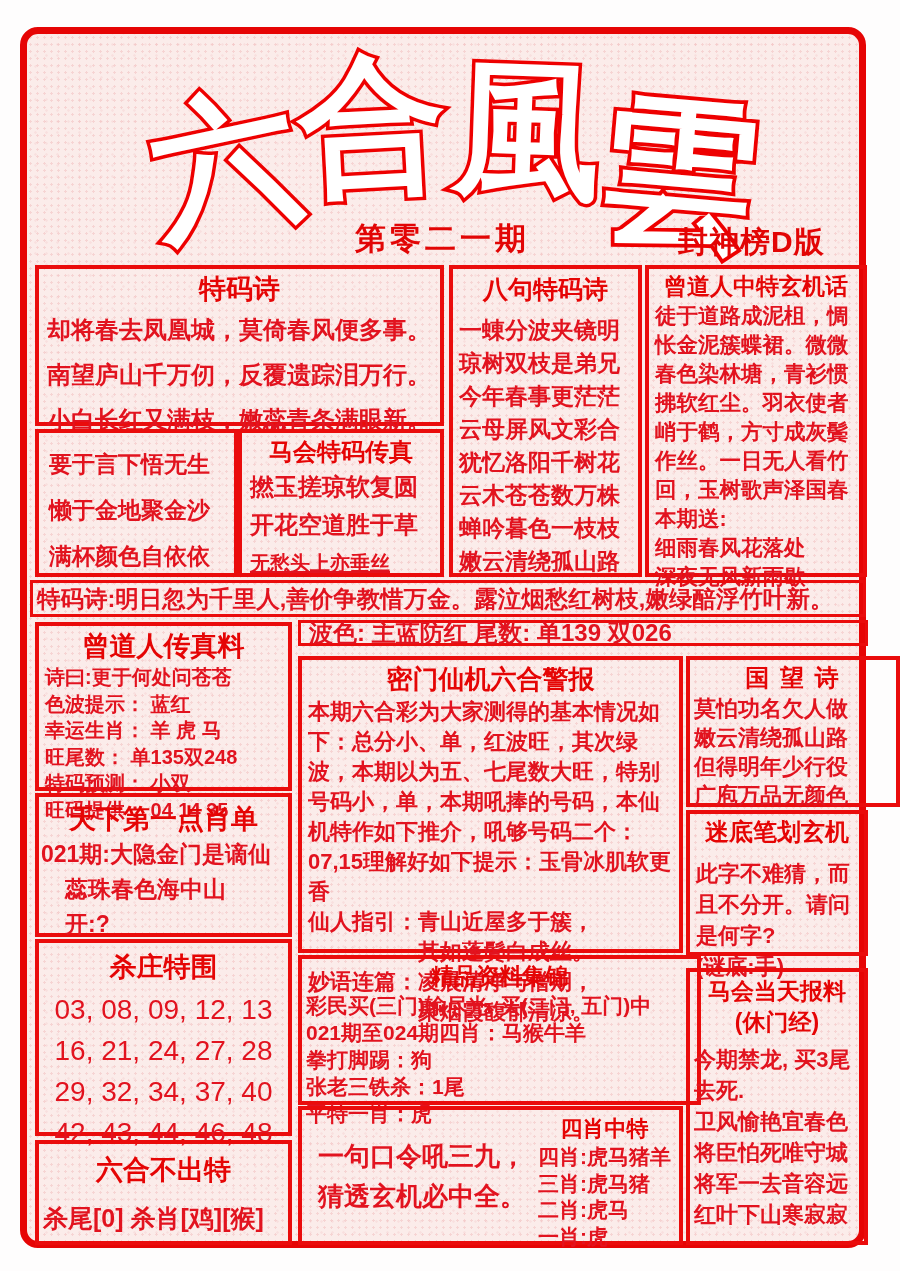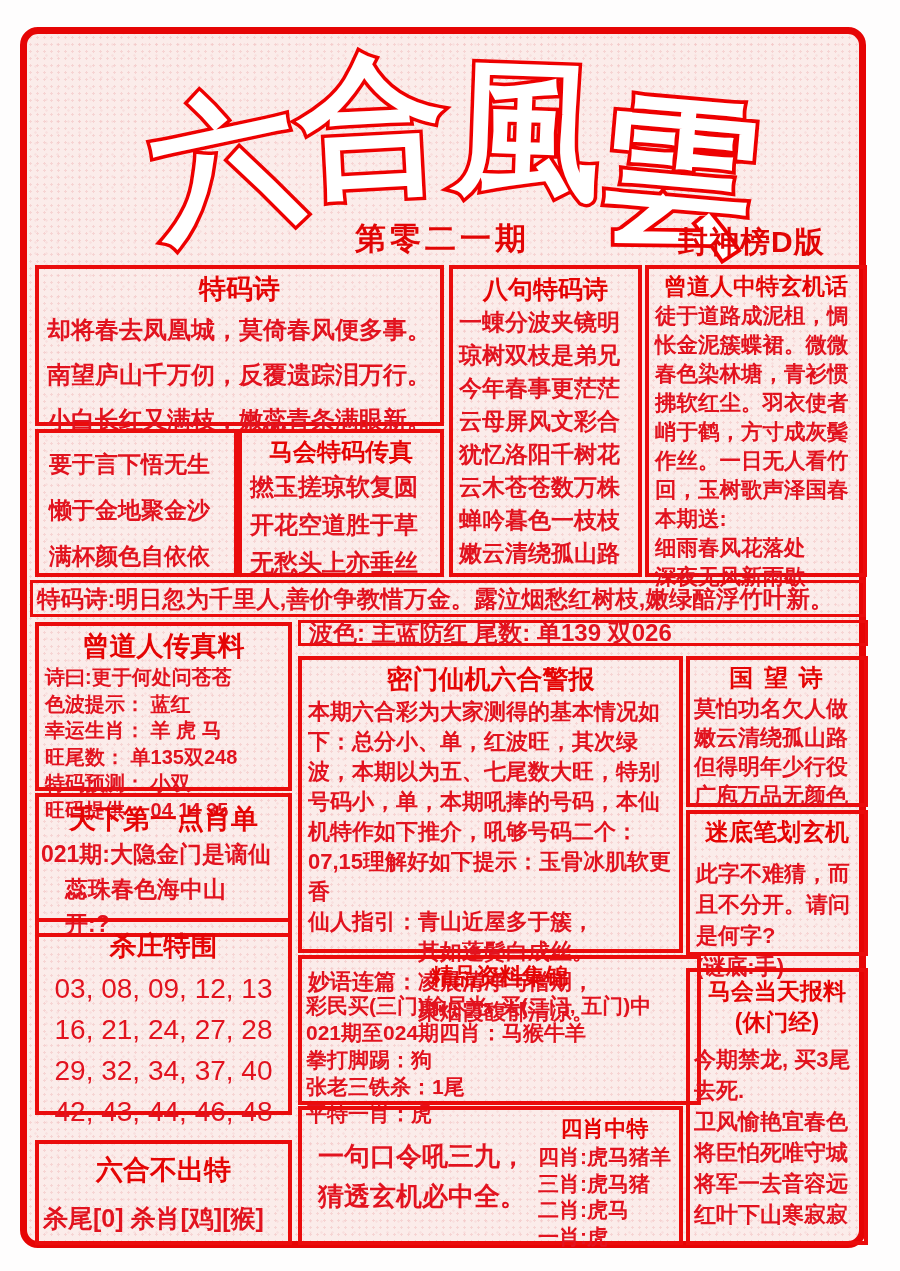--- a/index.html
+++ b/index.html
@@ -73,26 +73,26 @@
     <p style="font-size:23px;line-height:46px;font-weight:bold;">懒于金地聚金沙</p>
     <p style="font-size:23px;line-height:46px;font-weight:bold;">满杯颜色自依依</p>
   </div>
 </div>
 
 <div class="box" style="left:238px;top:429px;width:206px;height:148px;padding:3px 8px;">
   <div class="btitle" style="font-size:24px;">马会特码传真</div>
   <div class="lines">
     <p style="font-size:24px;line-height:38px;font-weight:bold;">撚玉搓琼软复圆</p>
     <p style="font-size:24px;line-height:38px;font-weight:bold;">开花空道胜于草</p>
-    <p style="font-size:24px;line-height:38px;font-weight:bold;">无愁头上亦垂丝</p>
+    <p style="font-size:20px;line-height:38px;font-weight:bold;text-decoration:underline;">无愁头上亦垂丝</p>
   </div>
 </div>
 
 <div class="box" style="left:449px;top:265px;width:193px;height:312px;padding:4px 6px;">
-  <div class="btitle" style="font-size:25px;">八句特码诗</div>
+  <div class="btitle" style="font-size:25px;margin-bottom:8px;">八句特码诗</div>
   <div class="lines">
     <p style="font-size:23px;line-height:33px;font-weight:bold;">一蝀分波夹镜明</p>
     <p style="font-size:23px;line-height:33px;font-weight:bold;">琼树双枝是弟兄</p>
     <p style="font-size:23px;line-height:33px;font-weight:bold;">今年春事更茫茫</p>
     <p style="font-size:23px;line-height:33px;font-weight:bold;">云母屏风文彩合</p>
     <p style="font-size:23px;line-height:33px;font-weight:bold;">犹忆洛阳千树花</p>
     <p style="font-size:23px;line-height:33px;font-weight:bold;">云木苍苍数万株</p>
     <p style="font-size:23px;line-height:33px;font-weight:bold;">蝉吟暮色一枝枝</p>
     <p style="font-size:23px;line-height:33px;font-weight:bold;">嫩云清绕孤山路</p>
   </div>
@@ -138,21 +138,21 @@
   </div>
   <div class="hang" style="font-size:22px;line-height:30px;font-weight:bold;">
     <span class="lbl">妙语连篇：</span>
     <span>
       <span>凌晨清净与僧期，</span><br>
       <span>聚烟霞馥郁清凉。</span>
     </span>
   </div>
 </div>
 
-<div class="box" style="left:686px;top:656px;width:182px;height:151px;padding:2px 4px;">
+<div class="box" style="left:686px;top:656px;width:214px;height:151px;padding:2px 4px;">
   <div class="btitle" style="font-size:24px;letter-spacing:2px;">国  望  诗</div>
   <div class="lines">
     <p style="font-size:22px;line-height:29px;font-weight:bold;">莫怕功名欠人做</p>
     <p style="font-size:22px;line-height:29px;font-weight:bold;">嫩云清绕孤山路</p>
     <p style="font-size:22px;line-height:29px;font-weight:bold;">但得明年少行役</p>
     <p style="font-size:22px;line-height:29px;font-weight:bold;">广庖万品无颜色</p>
   </div>
 </div>
 
 <div class="box" style="left:686px;top:810px;width:182px;height:146px;padding:2px 6px;">
@@ -160,21 +160,21 @@
   <div style="font-size:22px;line-height:31px;font-weight:bold;">此字不难猜，而且不分开。请问是何字?</div>
   <div style="font-size:22px;line-height:31px;font-weight:bold;">(谜底:手)</div>
 </div>
 
 <div class="box" style="left:35px;top:793px;width:257px;height:144px;padding:4px 2px;">
   <div class="btitle" style="font-size:27px;">天下第一点肖单</div>
   <div style="font-size:23px;line-height:35px;font-weight:bold;">021期:大隐金门是谪仙</div>
   <div style="font-size:23px;line-height:35px;font-weight:bold;padding-left:24px;">蕊珠春色海中山　开:?</div>
 </div>
 
-<div class="box" style="left:35px;top:918px;width:257px;height:197px;padding:6px 2px;">
+<div class="box" style="left:35px;top:939px;width:257px;height:197px;padding:6px 2px;">
   <div class="btitle" style="font-size:27px;margin-bottom:4px;">杀庄特围</div>
   <div style="text-align:center;">
     <p style="margin:0;font-size:28px;line-height:41px;">03, 08, 09, 12, 13</p>
     <p style="margin:0;font-size:28px;line-height:41px;">16, 21, 24, 27, 28</p>
     <p style="margin:0;font-size:28px;line-height:41px;">29, 32, 34, 37, 40</p>
     <p style="margin:0;font-size:28px;line-height:41px;">42, 43, 44, 46, 48</p>
   </div>
 </div>
 
 <div class="box" style="left:298px;top:955px;width:403px;height:150px;padding:2px 4px;">

